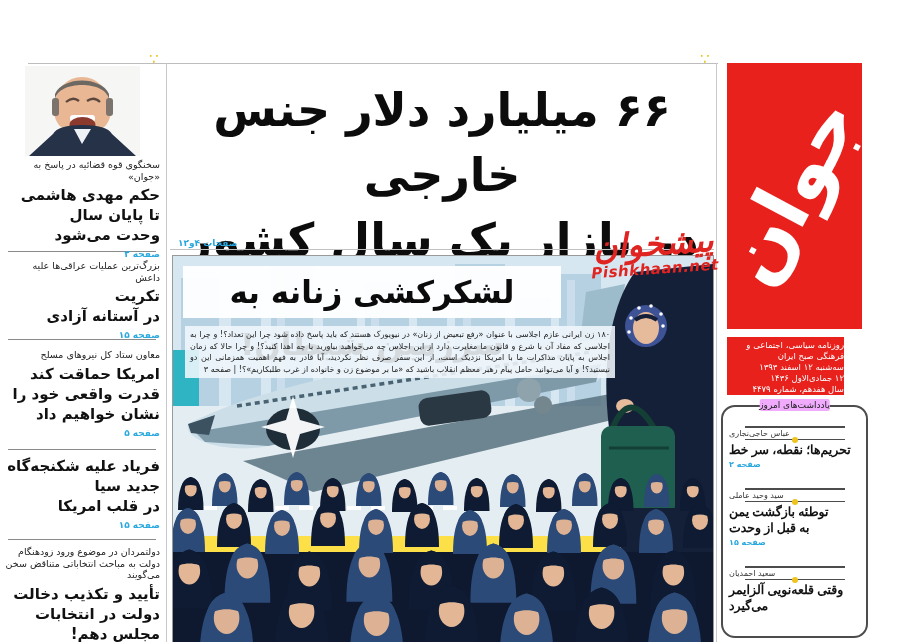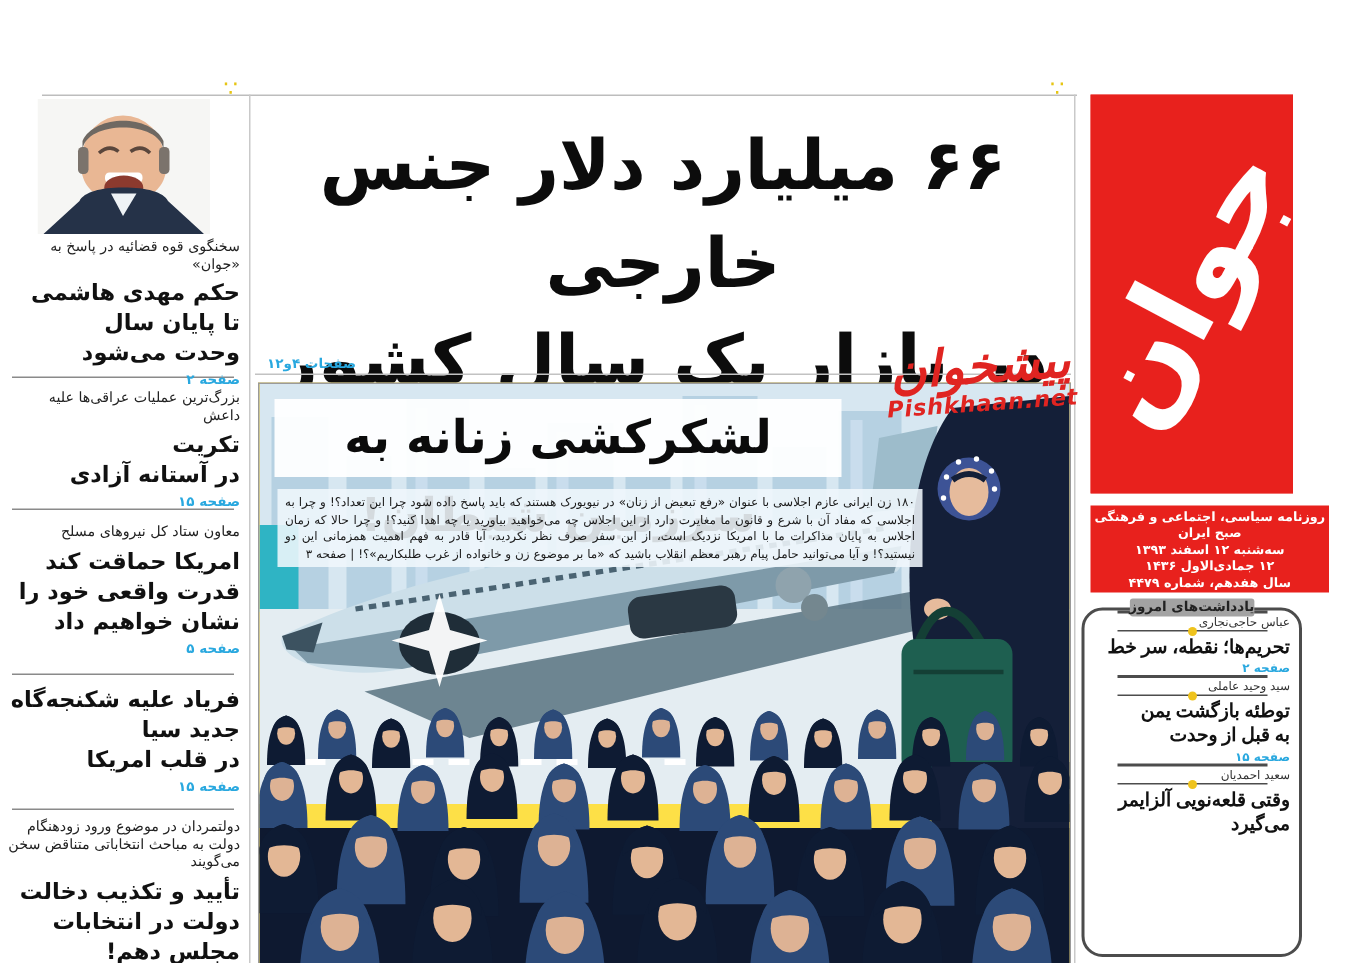--- a/index.html
+++ b/index.html
@@ -33,27 +33,27 @@
   .f-head{position:absolute;left:10px;top:10px;width:378px;height:52px;background:rgba(255,255,255,.95);
           font-size:31px;font-weight:bold;line-height:52px;text-align:center;color:#0b0b0b;}
   .f-body{position:absolute;left:12px;top:70px;width:420px;background:rgba(240,247,252,.88);
           font-size:8px;line-height:11.5px;text-align:justify;color:#1b1b1b;padding:3px 5px;}
   .watermark{position:absolute;left:588px;top:228px;width:132px;text-align:center;z-index:6;
              transform:rotate(-4deg);pointer-events:none;}
   .wm-script{color:#e02421;font-size:33px;font-weight:bold;font-style:italic;line-height:32px;}
   .wm-domain{color:#e02421;font-size:15px;font-weight:bold;font-style:italic;letter-spacing:.5px;}
   
   .logo{position:absolute;left:727px;top:63px;width:135px;height:266px;background:#e8211d;}
-  .infobox{position:absolute;left:727px;top:337px;width:159px;height:58px;background:#e8211d;
-           color:#fff;font-size:8.5px;font-weight:bold;line-height:11px;text-align:center;padding-top:3px;box-sizing:border-box;}
+  .infobox{position:absolute;left:727px;top:337px;width:117px;height:58px;background:#e8211d;
+           color:#fff;font-size:8.5px;font-weight:normal;line-height:11px;text-align:right;padding-top:3px;box-sizing:border-box;}
   .notes{position:absolute;left:721px;top:405px;width:147px;height:233px;border:2px solid #4c4c4c;
          border-radius:14px;background:#fff;box-sizing:border-box;}
-  .badge{position:absolute;top:-8px;left:50%;transform:translateX(-50%);background:#a3a3a3;color:#222;
-         font-size:9px;font-weight:bold;padding:1px 0;white-space:nowrap;border-radius:2px;}
-  .note{text-align:right;padding:0 6px;margin-top:0;}
+  .badge{position:absolute;top:-8px;left:50%;transform:translateX(-50%);background:#f0abfc;color:#222;
+         font-size:9px;font-weight:normal;padding:1px 0;white-space:nowrap;border-radius:2px;}
+  .note{text-align:left;padding:0 6px;margin-top:19px;}
   .note:first-of-type{margin-top:12px;}
   .n-rt{width:100px;margin:0 auto;border-top:2px solid #4c4c4c;}
   .n-author{font-size:8px;color:#333;margin-top:1px;}
   .n-rn{position:relative;width:100px;margin:1px auto 2px auto;border-top:1px solid #4c4c4c;}
   .n-dot{position:absolute;left:50%;top:-3px;transform:translateX(-50%);width:6px;height:6px;
          border-radius:50%;background:#efc31d;}
   .n-t{font-size:12.5px;font-weight:bold;line-height:16px;color:#111;font-family:Liberation Serif, serif;}
   .n-page{font-size:8px;font-weight:bold;color:#29a8df;margin-top:2px;}
 </style>
 </head>

